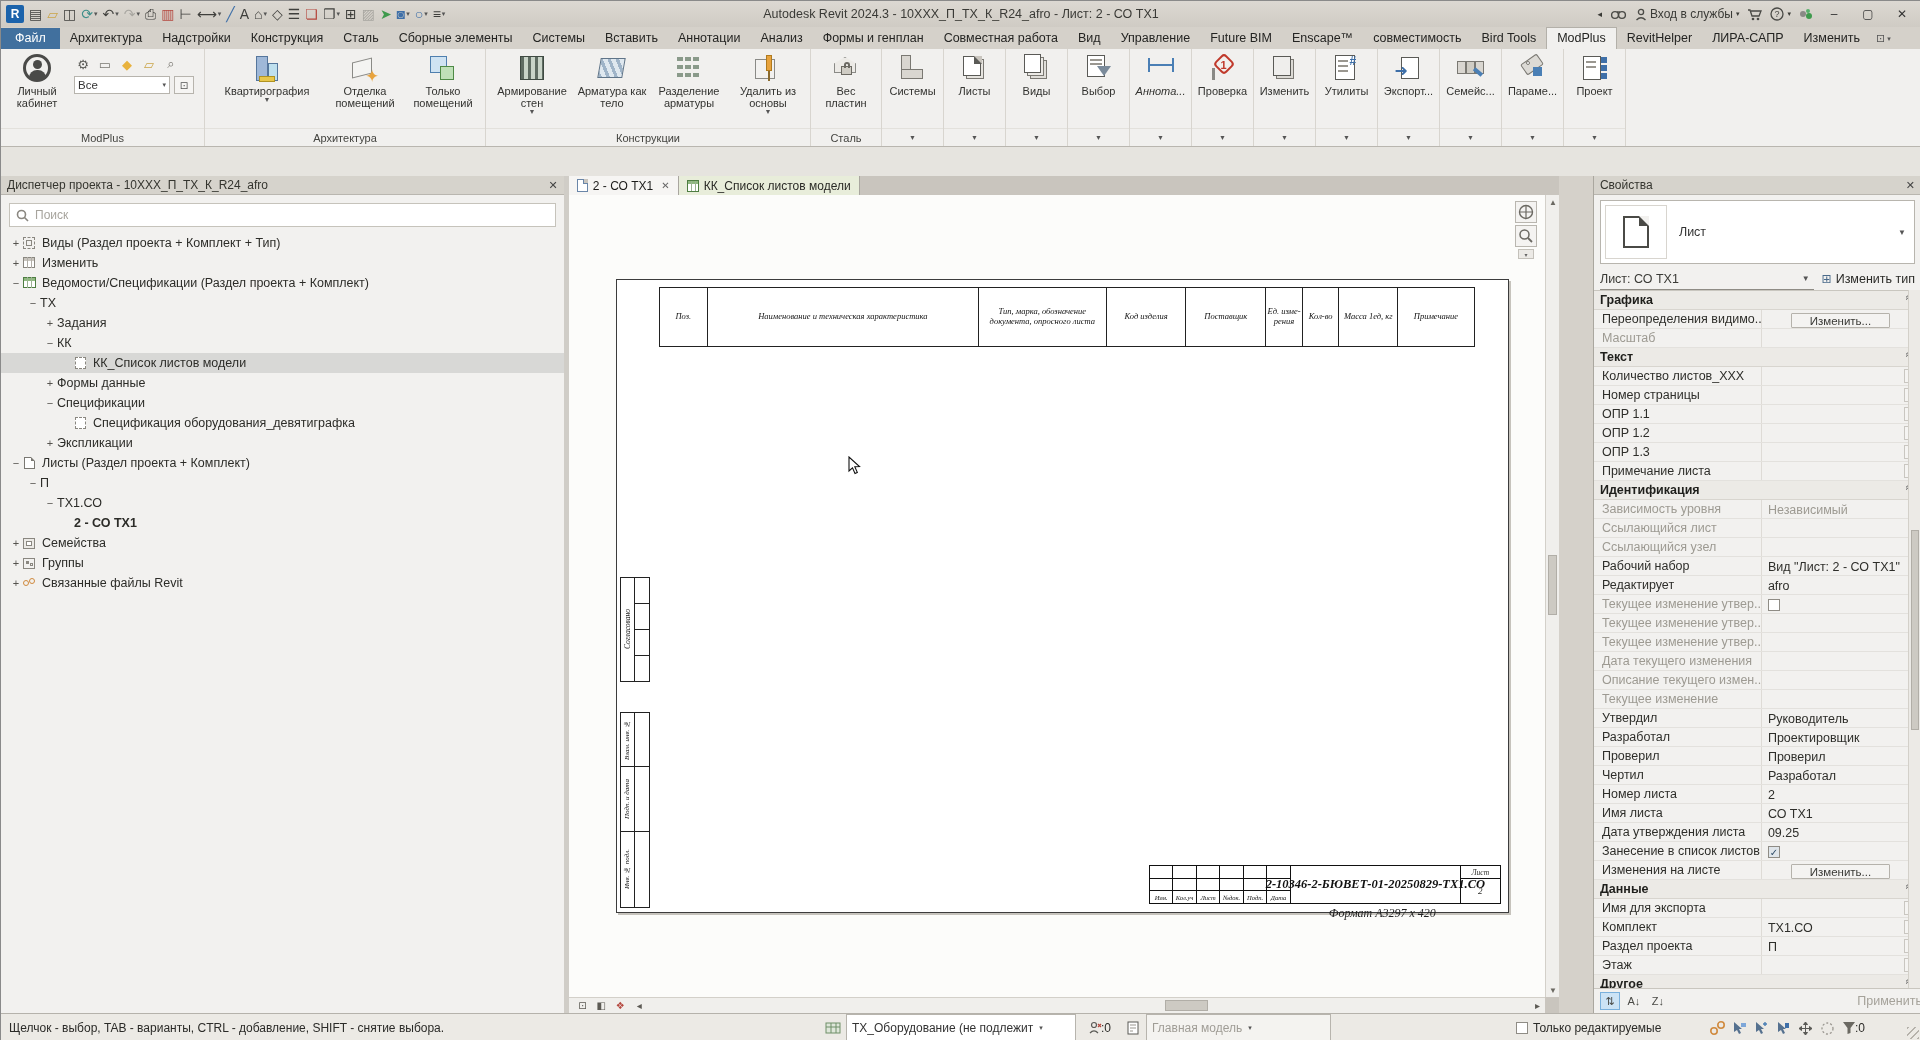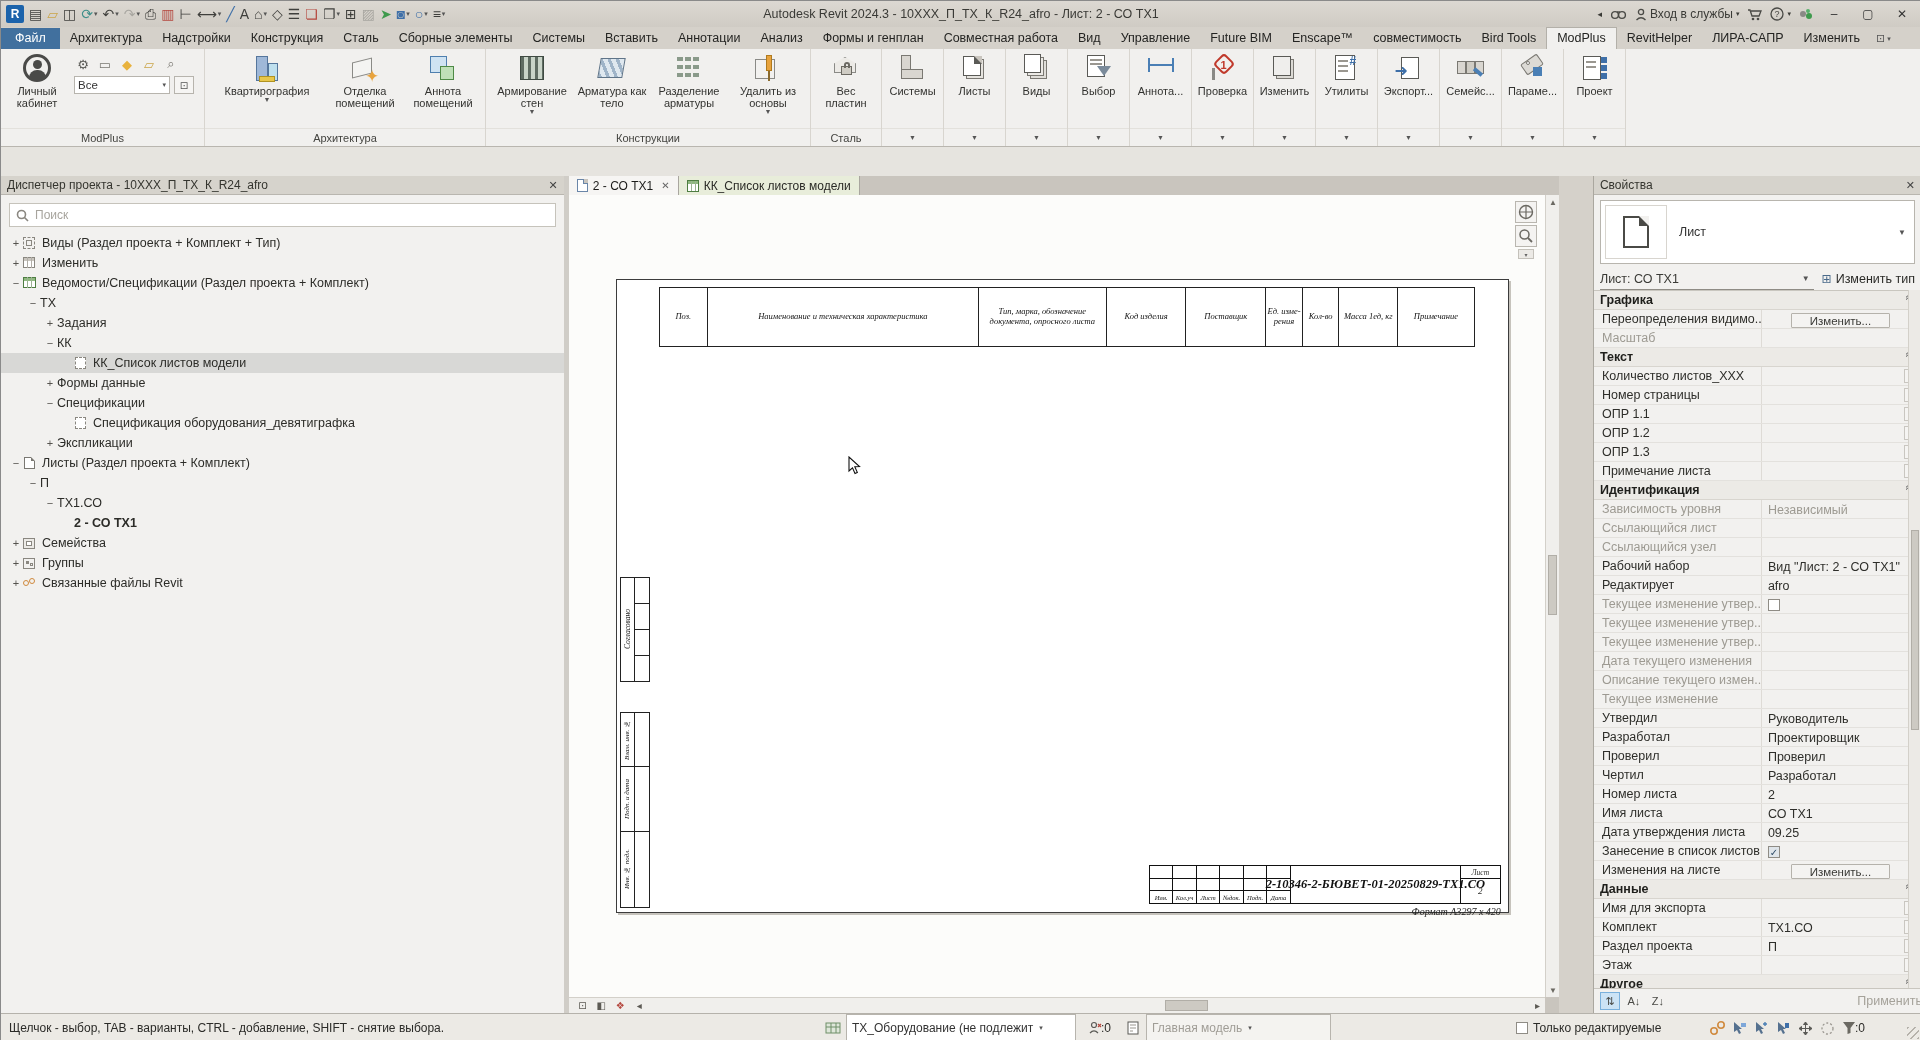--- a/index.html
+++ b/index.html
@@ -99,21 +99,21 @@
   #tblock { position:absolute; left:532px; top:585px; width:352px; height:39px; border:1.5px solid #111; display:flex; background:#fff; }
   #tb-grid { width:141px; display:flex; border-right:1px solid #111; }
   .tb-col { flex:1; border-right:1px solid #111; display:flex; flex-direction:column; }
   .tb-col:last-child { border-right:none; }
   .tb-col i { flex:1; border-bottom:1px solid #111; }
   .tb-col .cl { flex:none; height:12px; border-bottom:none; display:flex; align-items:center; justify-content:center; font-family:"Liberation Serif","DejaVu Serif",serif; font-style:italic; font-size:6.5px; color:#111; }
   #tb-doc { width:170px; border-right:1px solid #111; display:flex; align-items:center; justify-content:center; font-family:"Liberation Serif","DejaVu Serif",serif; font-style:italic; font-weight:bold; font-size:12.5px; white-space:nowrap; color:#111; }
   #tb-sheet { flex:1; display:flex; flex-direction:column; }
   #tb-sheet .t { height:13px; border-bottom:1px solid #111; display:flex; align-items:center; justify-content:center; font-family:"Liberation Serif","DejaVu Serif",serif; font-style:italic; font-size:7.5px; }
   #tb-sheet .n { flex:1; display:flex; align-items:center; justify-content:center; font-family:"Liberation Serif","DejaVu Serif",serif; font-style:italic; font-size:9px; }
-  #fmt { position:absolute; left:712px; top:626px; width:172px; display:flex; justify-content:flex-end; font-family:"Liberation Serif","DejaVu Serif",serif; font-style:italic; font-size:10px; color:#222; }
+  #fmt { position:absolute; left:712px; top:626px; width:172px; display:flex; justify-content:flex-start; font-family:"Liberation Serif","DejaVu Serif",serif; font-style:italic; font-size:12px; color:#222; }
   
   #navbar { position:absolute; right:8px; top:6px; display:flex; flex-direction:column; gap:2px; align-items:center; }
   .navbtn { width:22px; height:22px; background:#f4f3f1; border:1px solid #b9b6af; display:flex; align-items:center; justify-content:center; }
   .navmini { width:16px; height:10px; background:#eceae6; border:1px solid #c4c1ba; font-size:6px; color:#666; display:flex; align-items:center; justify-content:center; }
   
   #cursor { position:absolute; left:279px; top:261px; }
   
   #vscroll { position:absolute; right:0; top:19px; bottom:16px; width:14px; background:#f0efec; border-left:1px solid #d3d0c9; }
   #vscroll .arr { position:absolute; left:0; width:14px; height:14px; font-size:8px; color:#6b6962; display:flex; align-items:center; justify-content:center; }
   #vthumb { position:absolute; left:2px; right:2px; top:360px; height:60px; background:#cdcac3; border:1px solid #b1aea7; }
@@ -372,21 +372,21 @@
               <i style="left:3px;top:8px;width:20px;height:16px;background:#f4f4f2;border:1px solid #8a8a86;transform:skewY(-14deg)"></i>
               <i style="left:16px;top:14px;color:#e8a33d;font-size:17px;font-style:normal">✦</i>
             </span>
             <span class="blabel">Отделка помещений</span>
           </div>
           <div class="bigbtn" style="width:78px;">
             <span class="bi">
               <i style="left:3px;top:4px;width:17px;height:17px;background:#cfe3f2;border:1px solid #4f7fae"></i>
               <i style="left:13px;top:14px;width:14px;height:14px;background:#bfe0b8;border:1px solid #4e8a45"></i>
             </span>
-            <span class="blabel">Аннота помещений</span>
+            <span class="blabel">Только помещений</span>
           </div>
         </div>
         <div class="rlabel">Архитектура</div>
       </div>
       <div class="rpanel">
         <div class="rbody">
           <div class="bigbtn" style="width:86px;">
             <span class="bi">
               <i style="left:4px;top:4px;width:24px;height:24px;background:repeating-linear-gradient(90deg,#5f6c62 0 3px,#c9d4c8 3px 7px);border:1px solid #3f4a42"></i>
             </span>
@@ -479,21 +479,21 @@
               <i style="left:7px;top:11px;width:12px;height:2px;background:#9a9790"></i>
               <i style="left:14px;top:14px;width:0;height:0;border:7px solid transparent;border-top:10px solid #7a8a9a"></i>
             </span>
             <span class="blabel">Выбор</span>
           </div>
         </div>
         <div class="rlabel" style="font-size:7px;color:#555;">▼</div>
       </div>
       <div class="rpanel" style="width:62px;">
         <div class="rbody" style="justify-content:center;">
-          <div class="bigbtn" style="width:58px;">
+          <div class="bigbtn" style="width:58px;font-style:italic;">
             <span class="bi">
               <i style="left:3px;top:12px;width:26px;height:2px;background:#4a7fb5"></i>
               <i style="left:3px;top:6px;width:2px;height:14px;background:#4a7fb5"></i>
               <i style="left:27px;top:6px;width:2px;height:14px;background:#4a7fb5"></i>
             </span>
             <span class="blabel">Аннота...</span>
           </div>
         </div>
         <div class="rlabel" style="font-size:7px;color:#555;">▼</div>
       </div>

